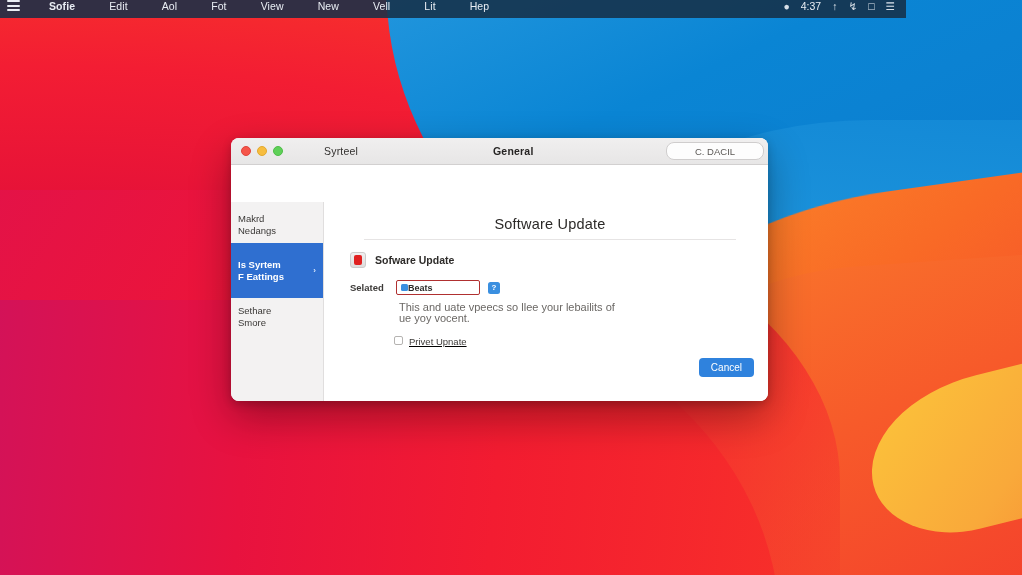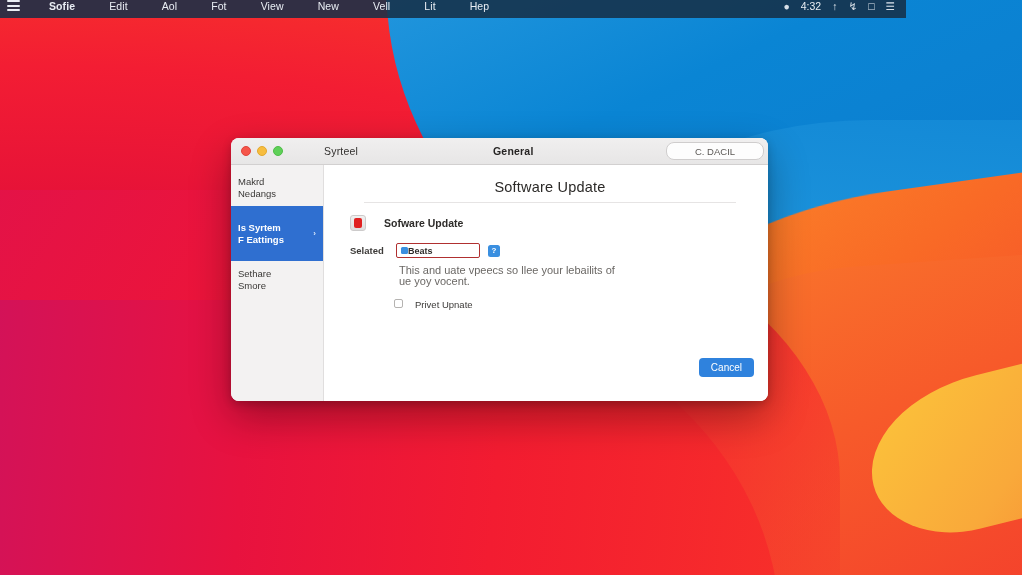--- a/index.html
+++ b/index.html
@@ -107,21 +107,21 @@
   }
   .tb-app { left:93px; }
   .tb-title { left:262px; font-weight:600; color:#262423;text-align:right; }
   .tb-search {
     position:absolute; right:4px; top:4px; width:98px; height:18px;
     background:#fdfdfd; border:1px solid #cfcdcd; border-radius:8px;
     display:flex; align-items:center; justify-content:center;
     font-size:9.5px; color:#5b5855; filter:blur(.3px);
   }
 
-  .body { flex:1; display:flex; min-height:0; }
+  .body { flex:1; display:flex; min-height:0;margin-top:37px; }
 
   
   .sidebar {
     width:93px; flex:0 0 93px; background:#f3f2f2;
     border-right:1px solid #e0dede; padding-top:8px;
   }
   .side-item {
     padding:3px 7px; font-size:9.5px; line-height:11.5px;
     color:#3a3836; filter:blur(.4px); position:relative;
     display:flex; align-items:center; justify-content:space-between;
@@ -134,21 +134,21 @@
   .side-item.selected .arrow { font-size:8px; color:#d8e6fb; }
 
   
   .content { flex:1; position:relative; padding:14px 18px 0 26px; background:#fff; }
   .content-title {
     text-align:center; font-size:14.5px; color:#2b2927; font-weight:500;
     padding-bottom:7px; letter-spacing:.2px;
   }
   .divider { height:1px; background:#e6e4e4; margin:0 14px 12px 14px; }
 
-  .app-row { display:flex; align-items:center; gap:18px; margin-bottom:12px; }
+  .app-row { display:flex; align-items:center; gap:9px; margin-bottom:12px; }
   .app-icon {
     width:16px; height:16px; border-radius:3px;
     background:linear-gradient(180deg,#f1f0f0,#dedcdc);
     border:1px solid #cdcbcb; display:flex; align-items:center; justify-content:center;
   }
   .app-icon i { width:8px; height:10px; background:#e02020; border-radius:2px; display:block; }
   .app-label { font-size:10.5px; color:#2e2c2a; font-weight:600; filter:blur(.3px); }
 
   .field-row { display:flex; align-items:center; gap:8px; margin-bottom:7px;font-weight:bold; }
   .field-label { font-size:9.5px; color:#3c3a38; filter:blur(.4px); width:38px; }
@@ -163,21 +163,21 @@
     width:12px; height:12px; border-radius:2.5px; background:#3a8fe0;
     color:#fff; font-size:8px; display:flex; align-items:center; justify-content:center;
     flex:0 0 auto;
   }
 
   .desc {
     font-size:11px; line-height:10.5px; color:#6b6865;
     filter:blur(.5px); max-width:228px; margin-bottom:13px; margin-left:49px;
   }
 
-  .check-row { display:flex; gap:12px; margin-left:44px; }
+  .check-row { display:flex; gap:6px; margin-left:44px;text-decoration:underline; }
   .checkbox {
     width:9px; height:9px; border:1px solid #b5b3b1; border-radius:2px; background:#fff;
   }
   .check-label { font-size:9.5px; color:#3c3a38; filter:blur(.4px); }
 
   .footer {
     position:absolute; right:14px; bottom:24px;
   }
   .btn-primary {
     background:#2f82dd; color:#fff; border:none; border-radius:4px;
@@ -212,21 +212,21 @@
     <span class="mb-item">Edit</span>
     <span class="mb-item">Aol</span>
     <span class="mb-item">Fot</span>
     <span class="mb-item">View</span>
     <span class="mb-item">New</span>
     <span class="mb-item">Vell</span>
     <span class="mb-item">Lit</span>
     <span class="mb-item">Hep</span>
     <div class="mb-right">
       <span class="mb-ic">●</span>
-      <span class="mb-clock">4:32</span>
+      <span class="mb-clock">4:37</span>
       <span class="mb-ic">↑</span>
       <span class="mb-ic">↯</span>
       <span class="mb-ic">□</span>
       <span class="mb-ic">☰</span>
     </div>
   </div>
 
   <div class="window">
 
     <div class="titlebar">

